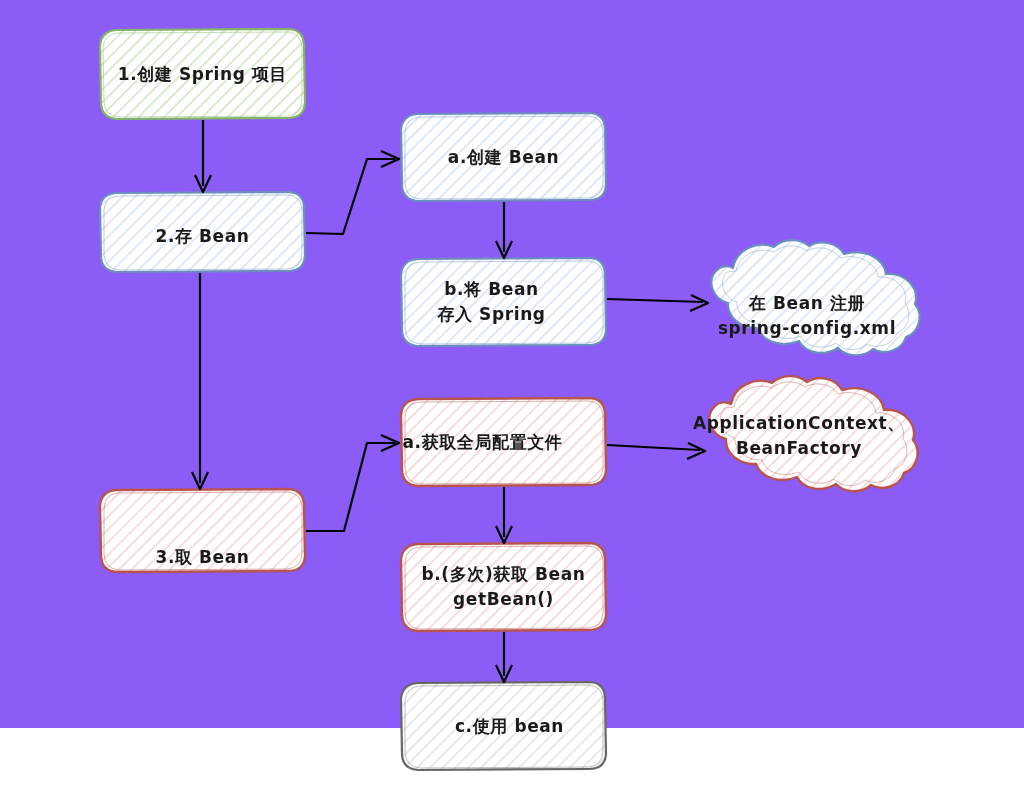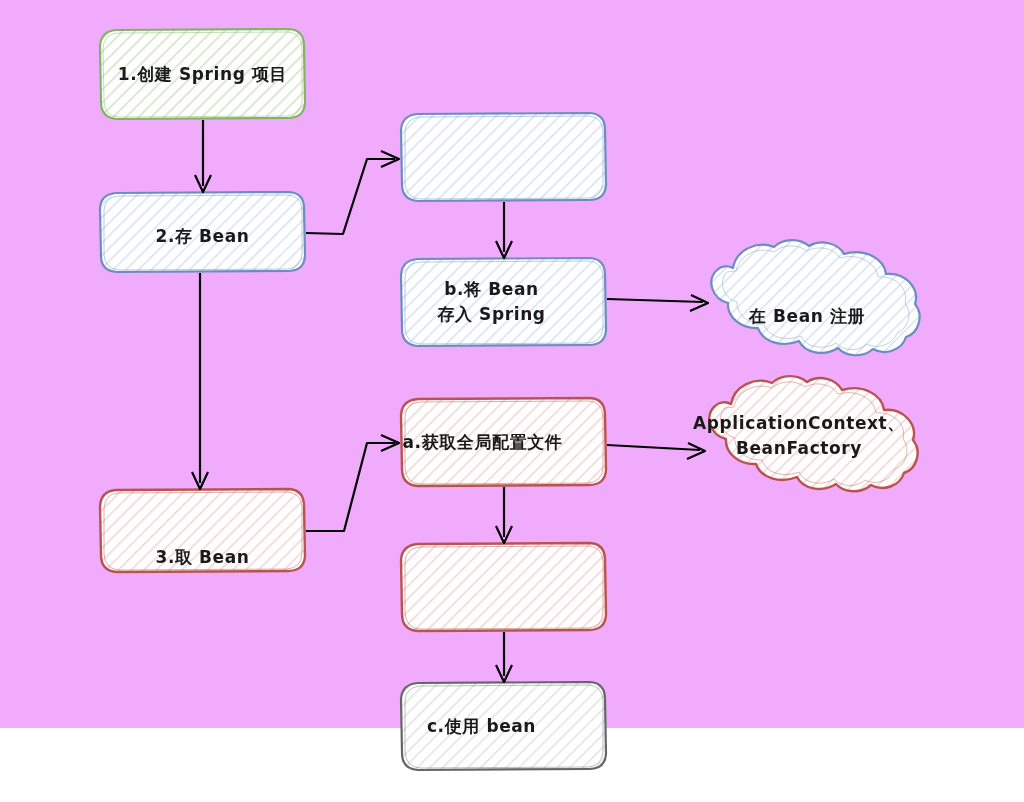--- a/index.html
+++ b/index.html
@@ -10,21 +10,21 @@
   body {
     width: 1024px;
     height: 802px;
     font-family: "DejaVu Sans", "Liberation Sans", sans-serif;
     overflow: hidden;
   }
   #canvas {
     position: relative;
     width: 1024px;
     height: 728px;
-    background: #f0abfc;
+    background: #8b5cf6;
   }
   #diagram-svg {
     position: absolute;
     left: 0;
     top: 0;
     width: 1024px;
     height: 802px;
   }
   .node-label {
     position: absolute;
@@ -220,37 +220,45 @@
   </div>
 
   <div class="node-label" style="left:100px; top:196px; width:205px; height:80px;">
     <span>2.存 Bean</span>
   </div>
 
   <div class="node-label" style="left:100px; top:516px; width:205px; height:83px;">
     <span>3.取 Bean</span>
   </div>
 
+  <div class="node-label" style="left:401px; top:113px; width:205px; height:88px;">
+    <span>a.创建 Bean</span>
+  </div>
 
   <div class="node-label" style="left:389px; top:258px; width:205px; height:88px;">
     <span>b.将 Bean</span>
     <span>存入 Spring</span>
   </div>
 
   <div class="node-label" style="left:380px; top:398px; width:205px; height:88px;">
     <span>a.获取全局配置文件</span>
   </div>
 
-
-  <div class="node-label" style="left:379px; top:682px; width:205px; height:88px;">
+  <div class="node-label" style="left:401px; top:543px; width:205px; height:88px;">
+    <span>b.(多次)获取 Bean</span>
+    <span>getBean()</span>
+  </div>
+
+  <div class="node-label" style="left:407px; top:682px; width:205px; height:88px;">
     <span>c.使用 bean</span>
   </div>
 
   <div class="node-label" style="left:684px; top:271px; width:246px; height:90px;">
     <span>在 Bean 注册</span>
+    <span>spring-config.xml</span>
   </div>
 
   <div class="node-label" style="left:676px; top:390px; width:246px; height:92px;">
     <span>ApplicationContext、</span>
     <span>BeanFactory</span>
   </div>
 
 </div>
 
 </body></html>

